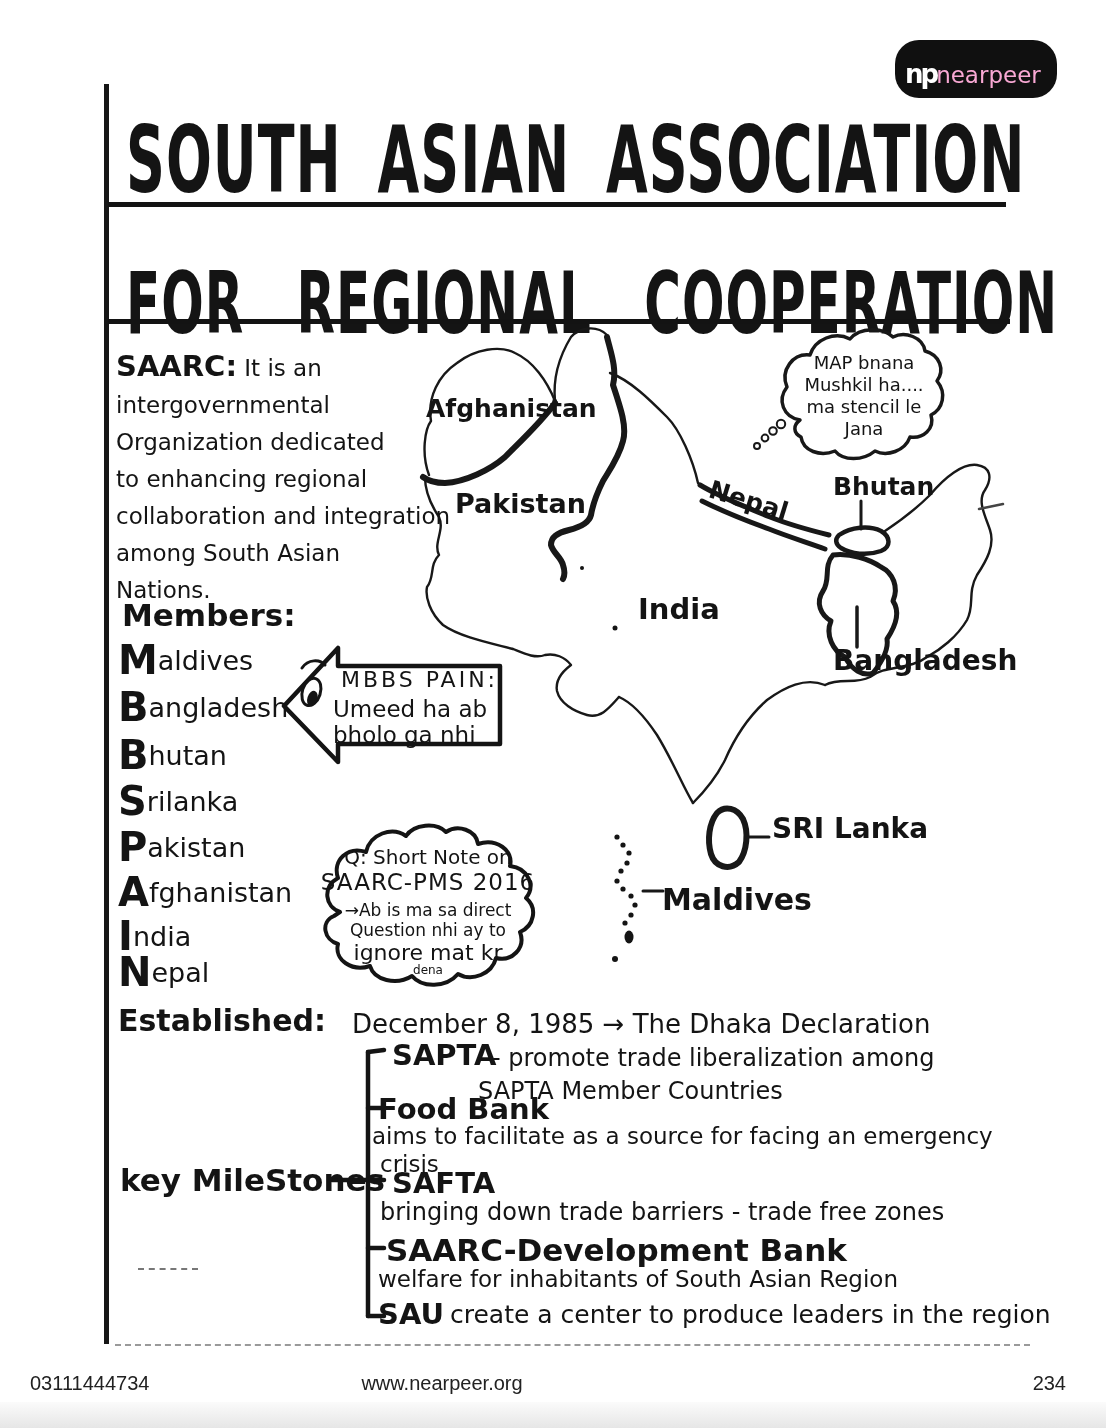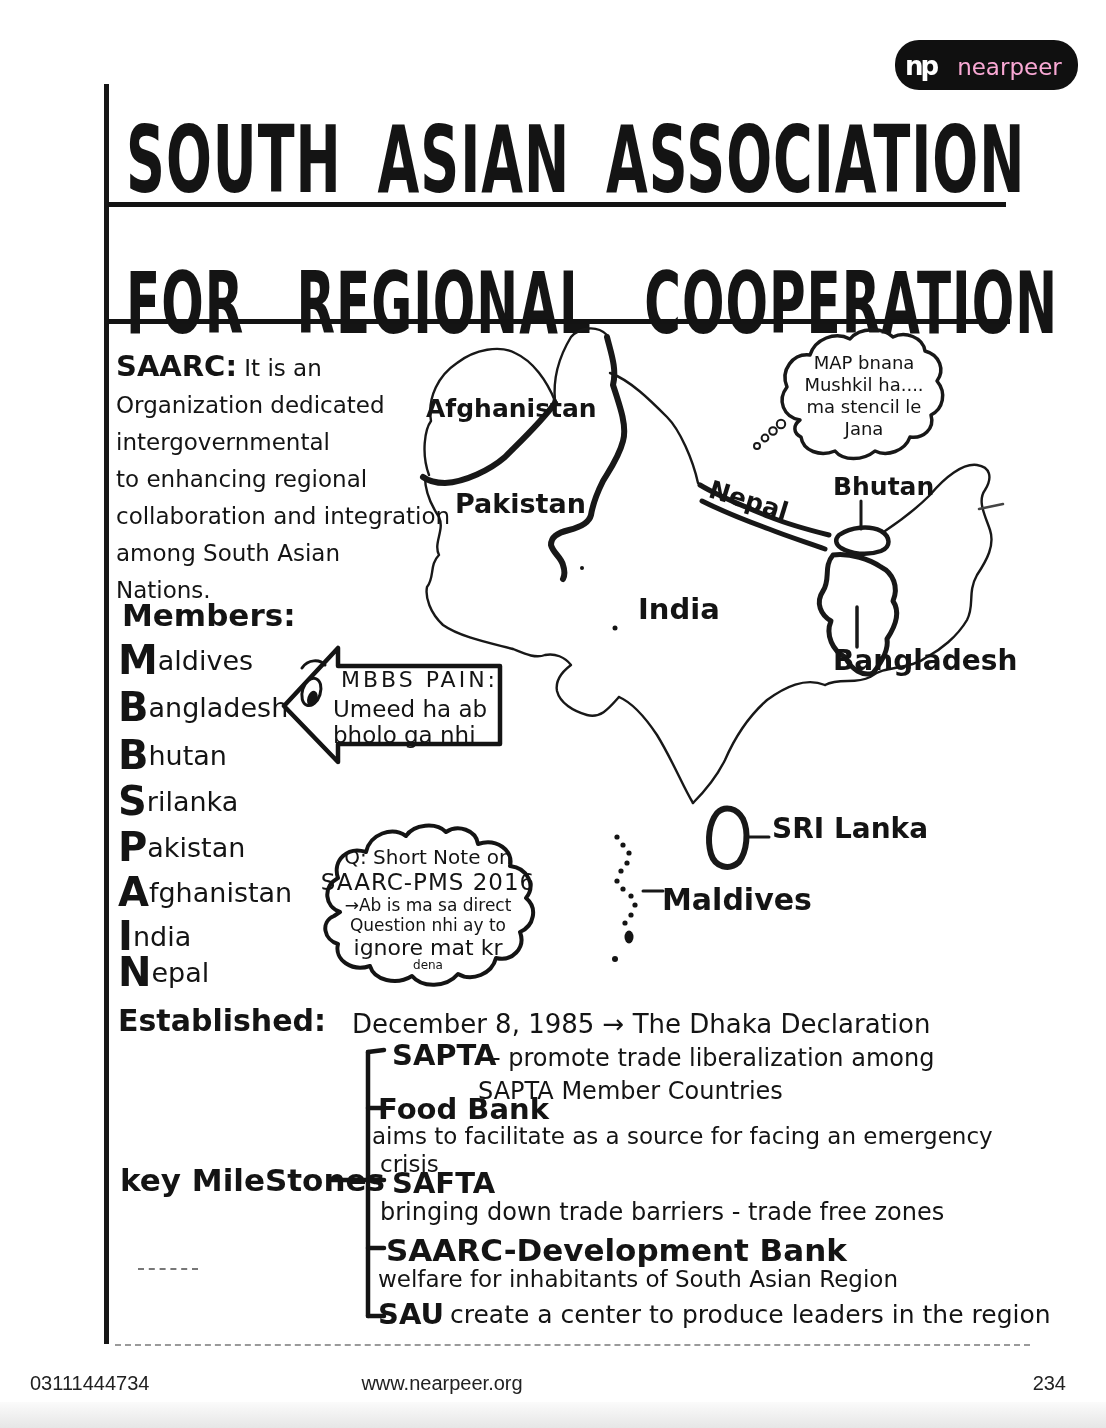--- a/index.html
+++ b/index.html
@@ -10,21 +10,21 @@
   .hand{font-weight:400;}
   
   .margin-line{position:absolute;left:104px;top:84px;width:5px;height:1260px;background:#161616;}
   .rule{position:absolute;background:#131313;height:5px;}
   .faint-rule{position:absolute;border-top:2px dashed #9a9a9a;height:0;}
   
   .title-line{position:absolute;font-weight:700;letter-spacing:1px;
               transform:scaleY(1.72);transform-origin:left top;}
   
   .logo{position:absolute;left:895px;top:40px;height:46px;background:#101010;border-radius:24px;
-        display:flex;align-items:center;padding:4px 16px 0 10px;gap:21px;}
+        display:flex;align-items:center;padding:12px 16px 0 10px;gap:0;}
   .logo .mono{color:#fff;font-weight:700;font-size:26px;letter-spacing:-3px;
               border:0;line-height:1;transform:translateY(-1px);}
   .logo .brand{color:#f9a8d4;font-size:23px;font-weight:400;}
   
   .member{position:absolute;white-space:nowrap;}
   .member .ini{font-weight:700;font-size:40px;line-height:1;vertical-align:-4px;}
   .member .rest{font-size:27px;}
   
   .ms-title{position:absolute;font-weight:700;white-space:nowrap;}
   .ms-desc{position:absolute;white-space:nowrap;}
@@ -47,22 +47,22 @@
 
   <div class="margin-line"></div>
   <div class="title-line abs" style="left:126px;top:106px;font-size:54px;word-spacing:16px;">SOUTH ASIAN ASSOCIATION</div>
   <div class="rule" style="left:108px;top:202px;width:898px;"></div>
   <div class="title-line abs" style="left:126px;top:254px;font-size:50px;word-spacing:34px;">FOR REGIONAL COOPERATION</div>
   <div class="rule" style="left:108px;top:319px;width:902px;"></div>
 
   <div class="abs" style="left:116px;top:348px;font-size:23px;line-height:37px;z-index:4;">
     <div><span class="marker" style="font-size:29px;">SAARC:</span>
          <span class="hand">It is an</span></div>
+    <div class="hand">intergovernmental</div>
     <div class="hand">Organization dedicated</div>
-    <div class="hand">intergovernmental</div>
     <div class="hand">to enhancing regional</div>
     <div class="hand">collaboration and integration</div>
     <div class="hand">among South Asian</div>
     <div class="hand">Nations.</div>
   </div>
 
   <svg style="left:405px;top:325px;z-index:1;" width="600" height="660" viewBox="0 0 600 660">
     <g fill="none" stroke="#181818" stroke-linecap="round" stroke-linejoin="round">
 
       <path stroke-width="2.4" d="M24,150 C16,128 20,104 26,96 C22,72 34,50 52,38 C70,24 95,20 110,28 C128,36 142,56 150,76"></path>
@@ -164,21 +164,21 @@
   <div class="abs" style="left:341px;top:667px;font-size:22px;letter-spacing:3px;z-index:3;">MBBS PAIN:</div>
   <div class="abs hand" style="left:333px;top:696px;font-size:23px;z-index:3;">Umeed ha ab</div>
   <div class="abs hand" style="left:333px;top:722px;font-size:23px;z-index:3;">bholo ga nhi</div>
 
   <svg style="left:300px;top:822px;z-index:2;" width="260" height="180" viewBox="0 0 260 180">
     <path d="M40,90 C25,85 22,65 38,56 C32,38 48,24 66,30 C70,12 92,4 106,14 C114,2 136,0 146,10 C158,2 176,8 178,22 C196,16 214,28 210,44 C228,46 236,64 226,76 C238,86 234,104 220,110 C226,126 212,140 196,136 C192,152 172,160 158,152 C146,166 122,166 112,154 C96,164 74,158 70,144 C52,150 34,138 38,122 C24,118 20,100 34,94 Z" fill="#ffffff" stroke="#141414" stroke-width="4" stroke-linejoin="round"></path>
   </svg>
   <div class="abs" style="left:308px;top:845px;width:240px;text-align:center;z-index:3;">
     <div class="hand" style="font-size:20px;">Q: Short Note on</div>
     <div class="hand" style="font-size:23px;letter-spacing:1px;">SAARC-PMS 2016</div>
-    <div class="hand" style="font-size:17px;">→Ab is ma sa direct</div>
+    <div class="hand" style="font-size:17px;margin-top:5px;">→Ab is ma sa direct</div>
     <div class="hand" style="font-size:17px;">Question nhi ay to</div>
     <div class="hand" style="font-size:22px;">ignore mat kr</div>
     <div class="hand" style="font-size:12px;line-height:10px;">dena</div>
   </div>
 
   <div class="abs marker" style="left:118px;top:1003px;font-size:30px;">Established:</div>
   <div class="abs hand" style="left:352px;top:1009px;font-size:26px;">December 8, 1985 → The Dhaka Declaration</div>
 
   <svg style="left:330px;top:1040px;" width="60" height="300" viewBox="0 0 60 300">
     <g stroke="#141414" stroke-width="4.5" fill="none" stroke-linecap="round">

